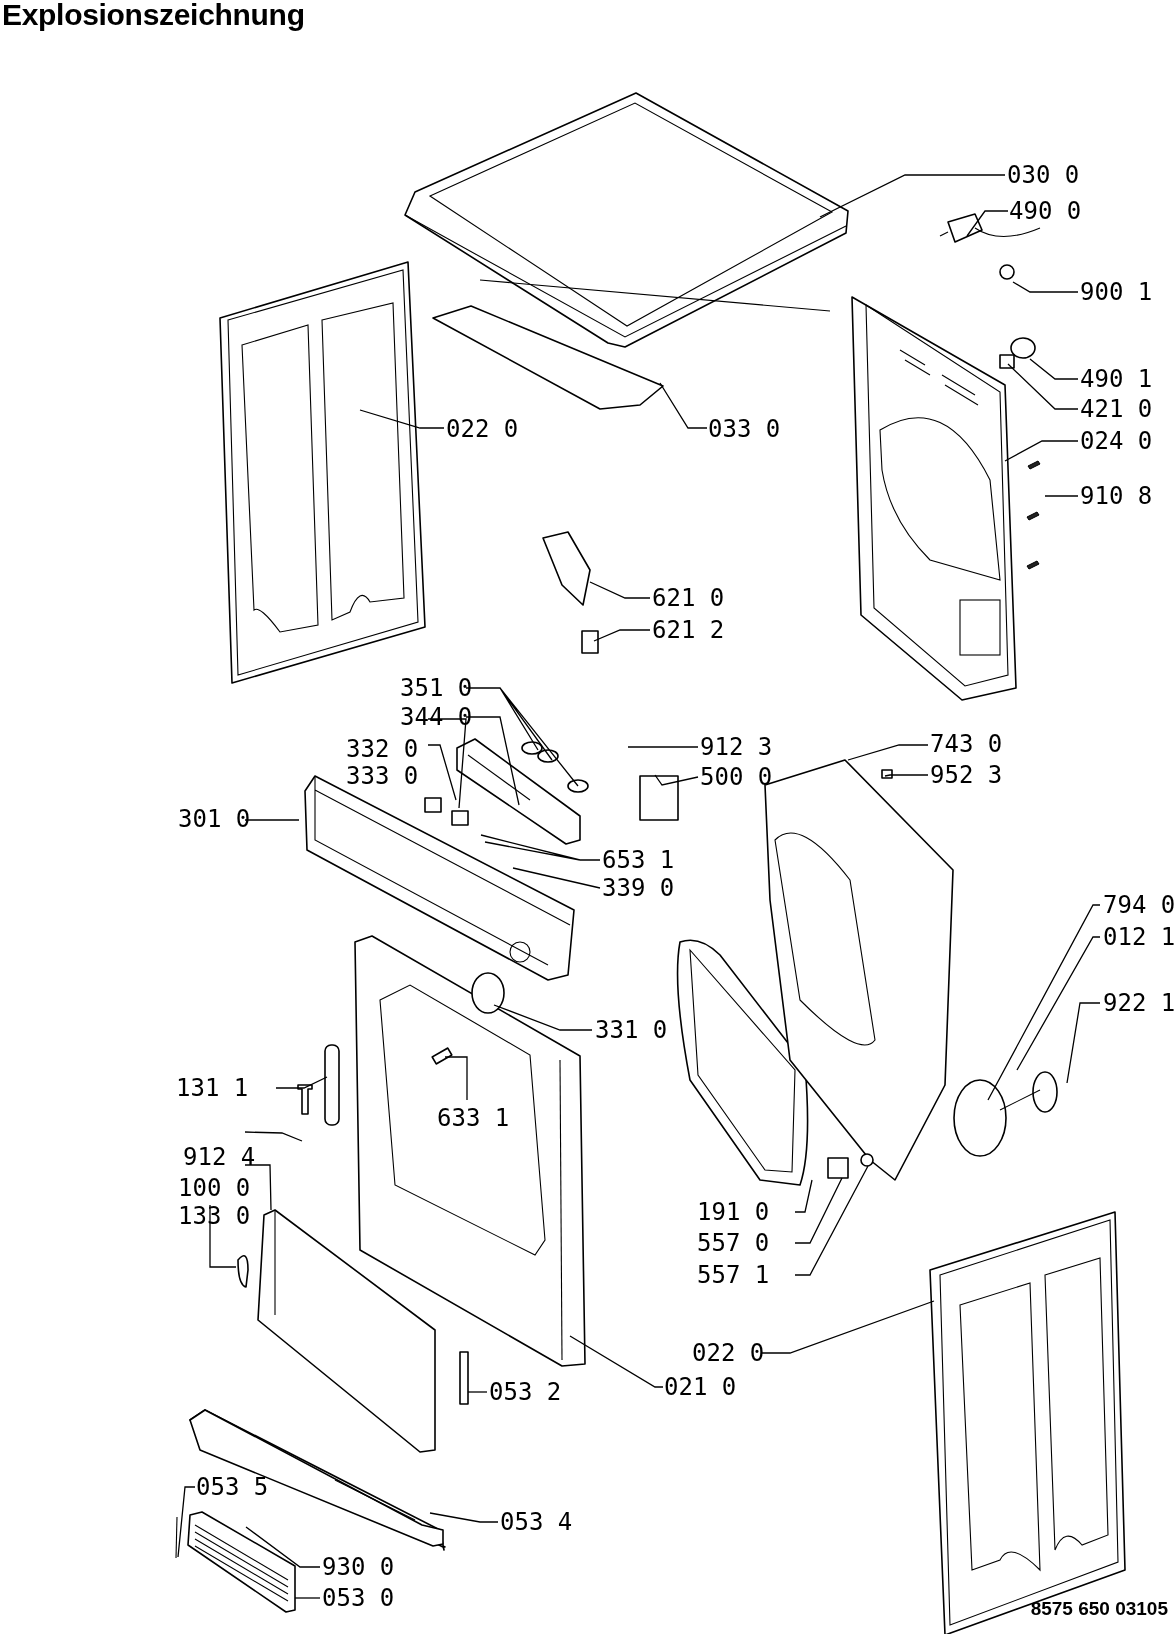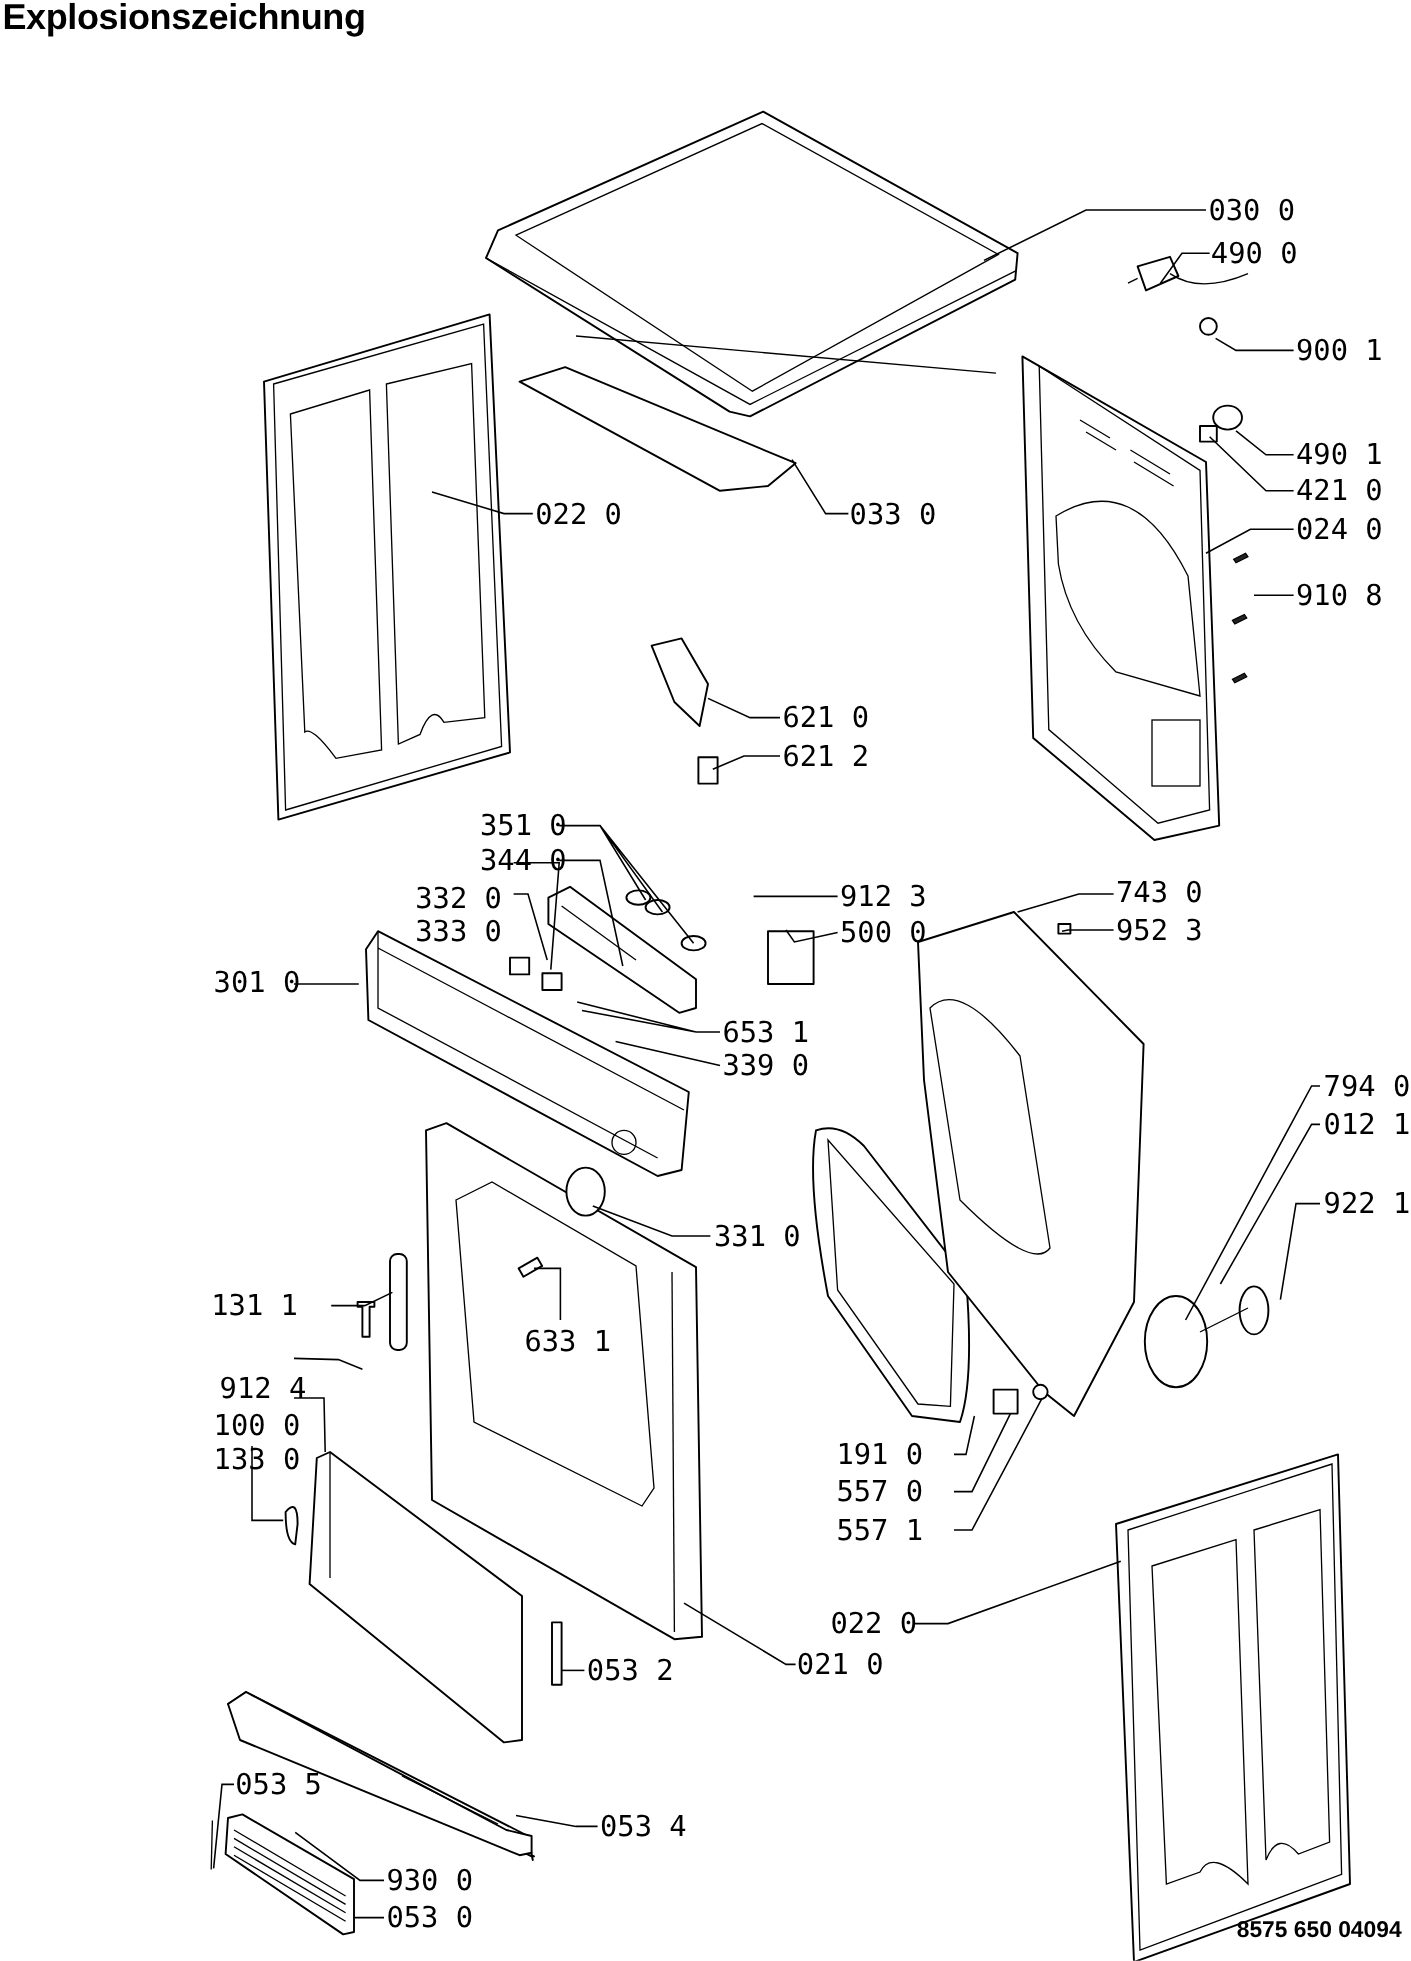--- a/index.html
+++ b/index.html
@@ -236,13 +236,13 @@
     <text class="lbl" x="692" y="1361">022 0</text>
     <text class="lbl" x="664" y="1395">021 0</text>
     <text class="lbl" x="489" y="1400">053 2</text>
     <text class="lbl" x="196" y="1495">053 5</text>
     <text class="lbl" x="500" y="1530">053 4</text>
     <text class="lbl" x="322" y="1575">930 0</text>
     <text class="lbl" x="322" y="1606">053 0</text>
   </g>
 </svg>
 
-<div id="docnum">8575 650 04094</div>
+<div id="docnum">8575 650 03105</div>
 
 </body></html>

